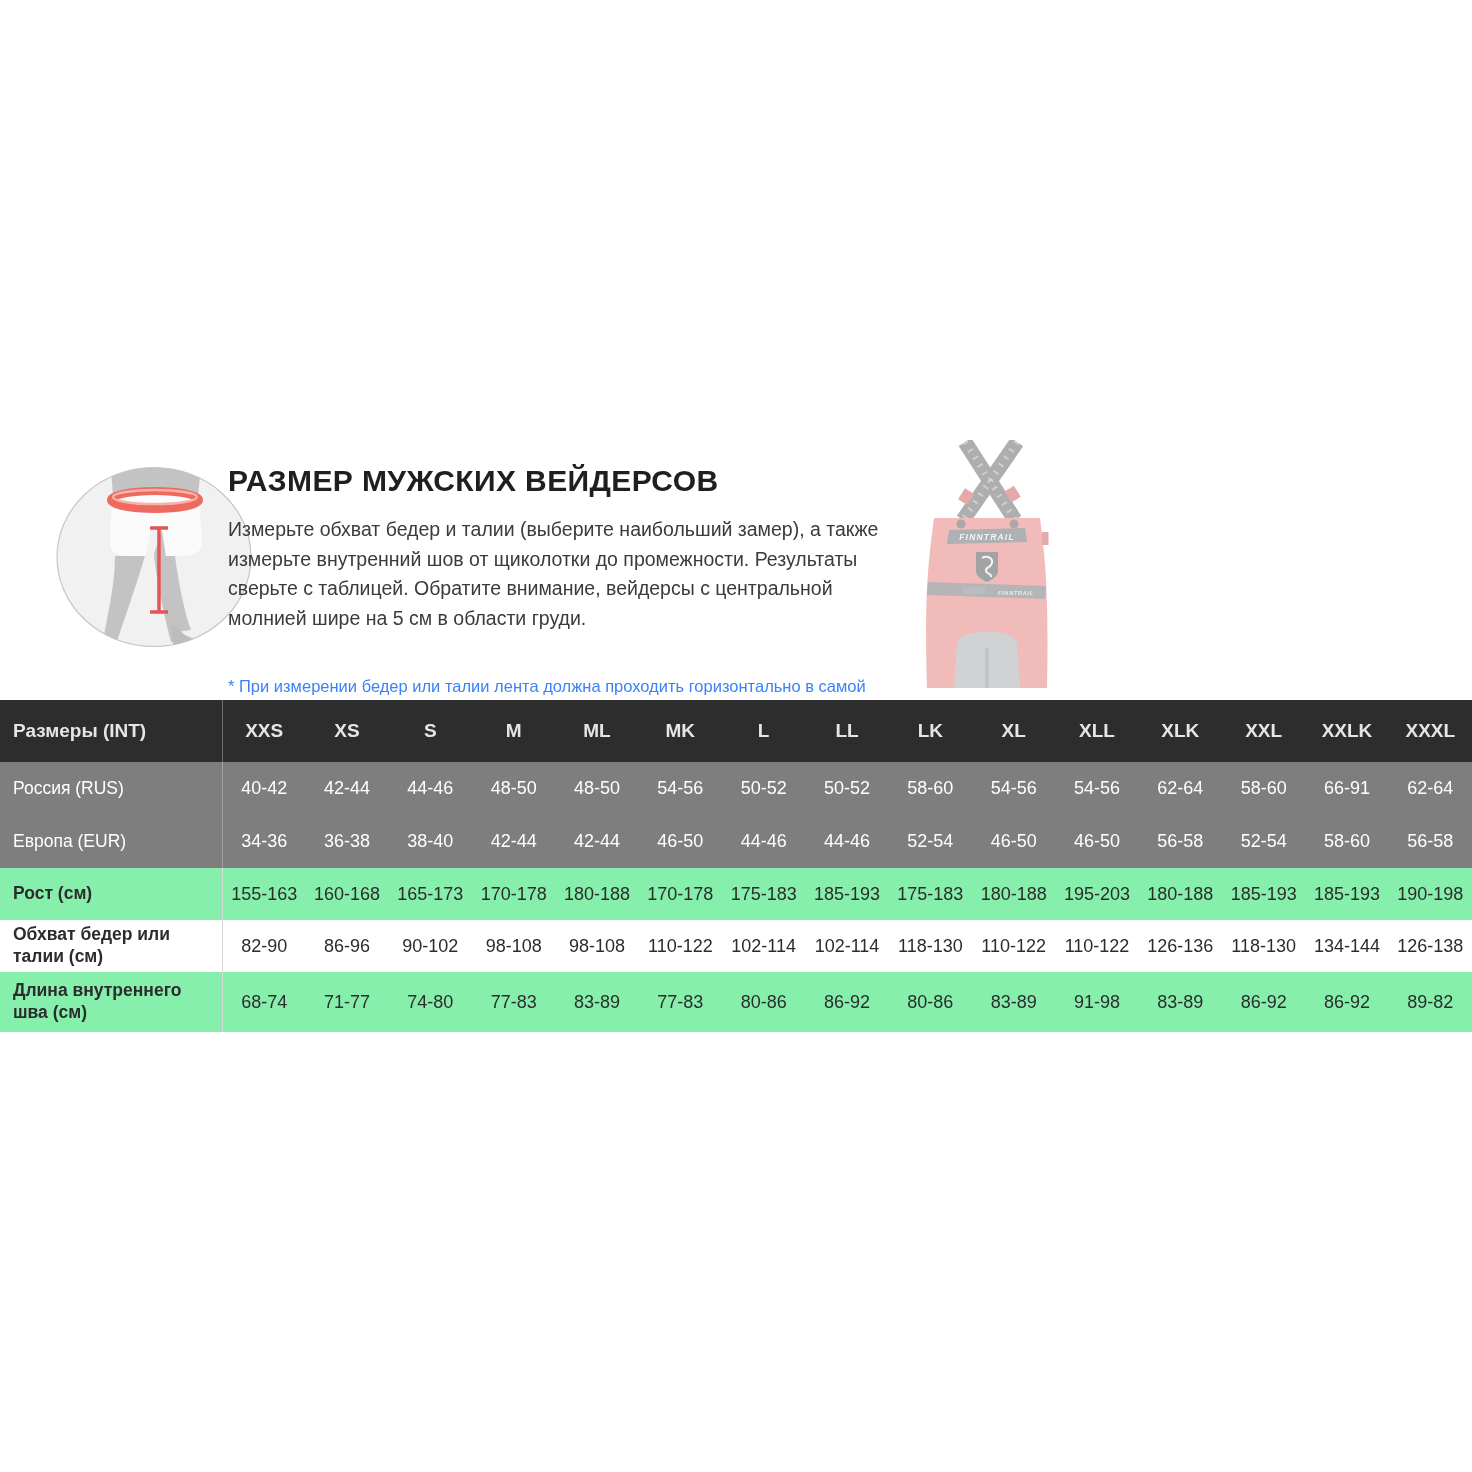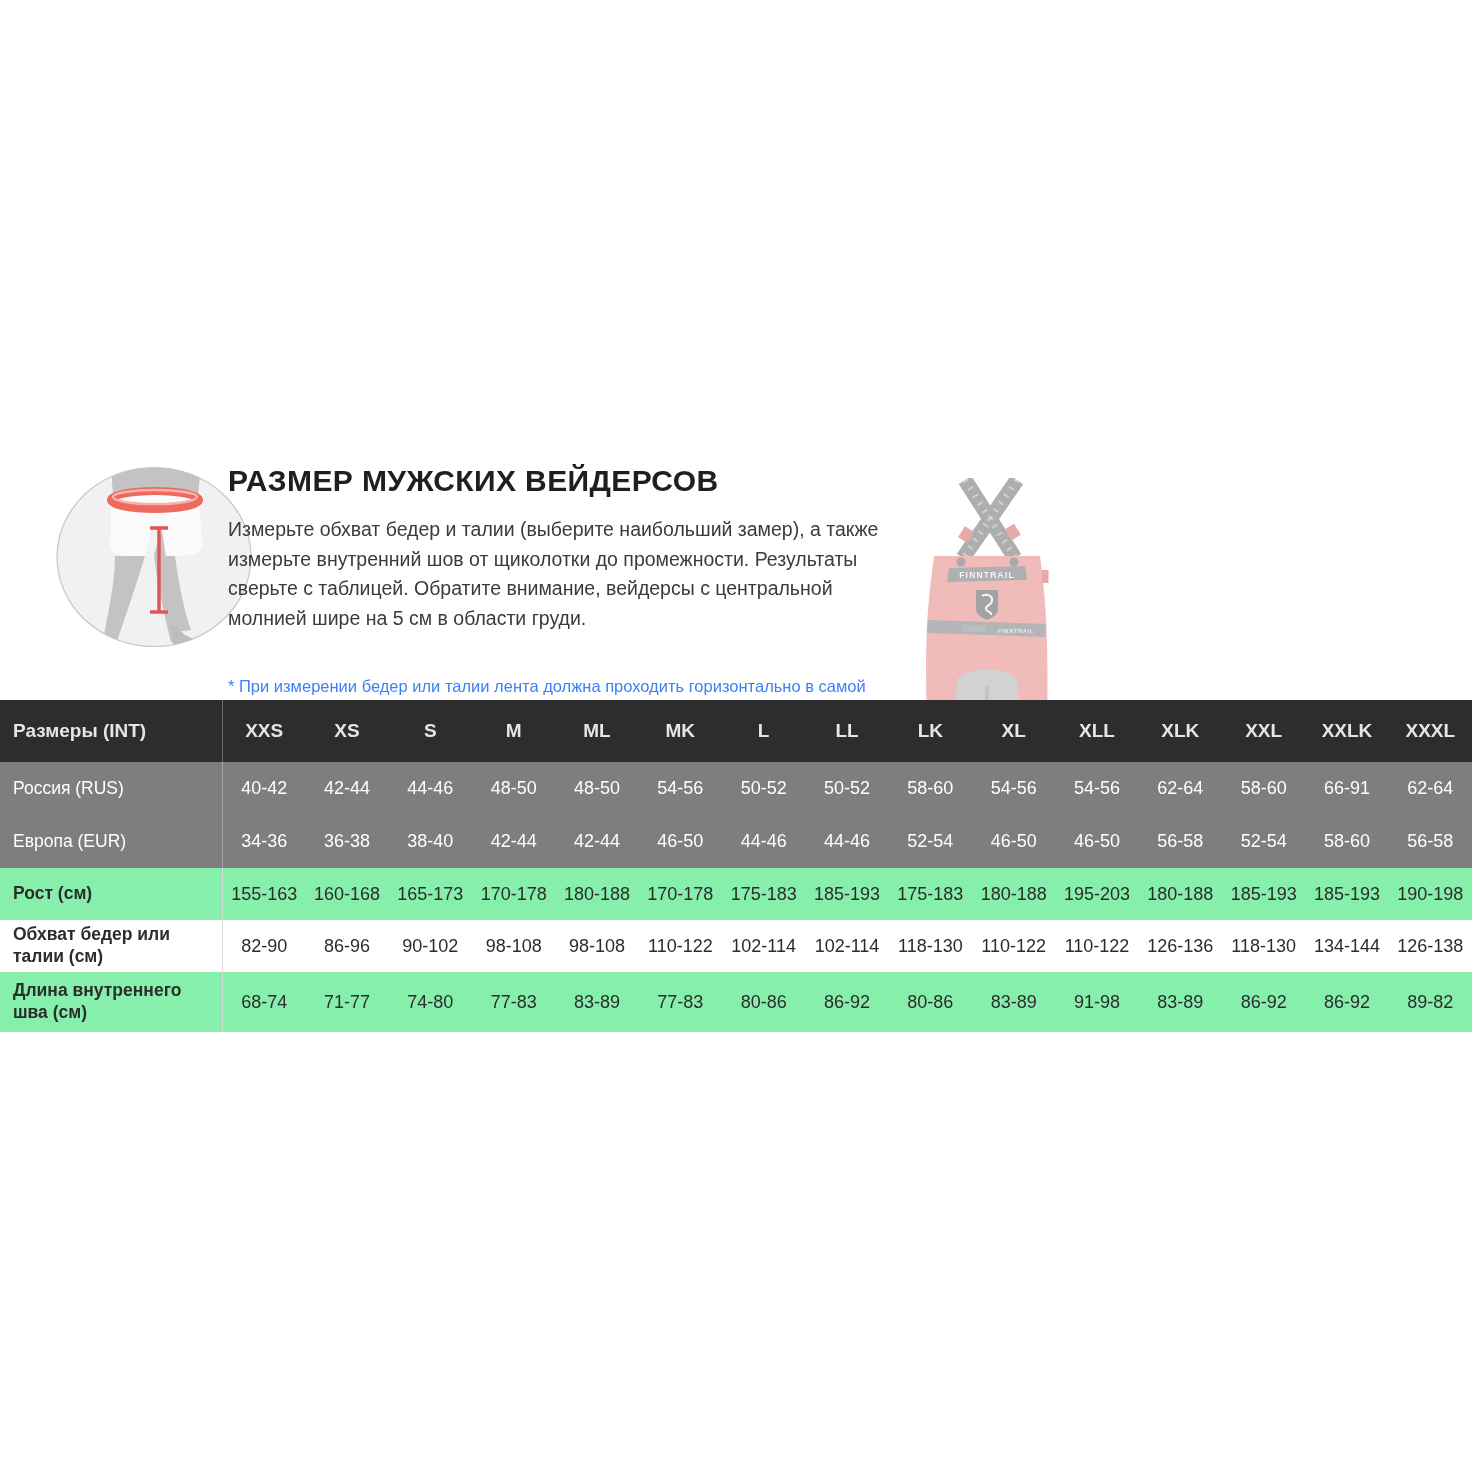--- a/index.html
+++ b/index.html
@@ -7,21 +7,21 @@
   .canvas { position:relative; width:1472px; height:1472px; background:#ffffff; overflow:hidden; }
 
   
   .measure-circle { position:absolute; left:55px; top:466px; width:198px; height:182px; }
   .intro-text { position:absolute; left:228px; top:464px; width:678px; }
   .page-title { font-size:30px; font-weight:800; color:#1f1f1f; letter-spacing:.4px; margin-bottom:17px; }
   .intro-desc { font-size:19.5px; line-height:1.52; color:#3b3b3b; margin-bottom:3px; }
   .intro-note { font-size:16.5px; line-height:1.62; color:#3b82f6;margin-top:39px; }
 
   
-  .waders-wrap { position:absolute; left:903px; top:478px; width:228px; height:248px; opacity:.42; z-index:1; }
+  .waders-wrap { position:absolute; left:903px; top:440px; width:228px; height:248px; opacity:.42; z-index:1;font-style:italic; }
 
   
   .size-table { position:absolute; top:700px; left:0; width:1472px; z-index:2; }
   .trow { display:grid; grid-template-columns:222px repeat(15, 1fr); width:100%; }
   .trow.theme-dark  { height:62px; background:#2d2d2d; color:#e5e5e5; }
   .trow.theme-gray  { height:53px; background:#7e7e7e; color:#ffffff; }
   .trow.theme-light { height:52px; background:#86efac; color:#2c2c2c; }
   .trow.theme-white { height:52px; background:#ffffff; color:#2c2c2c; }
   .trow.tall { height:60px; }
   .cell { display:flex; align-items:center; justify-content:center; font-size:18px; white-space:nowrap; }

